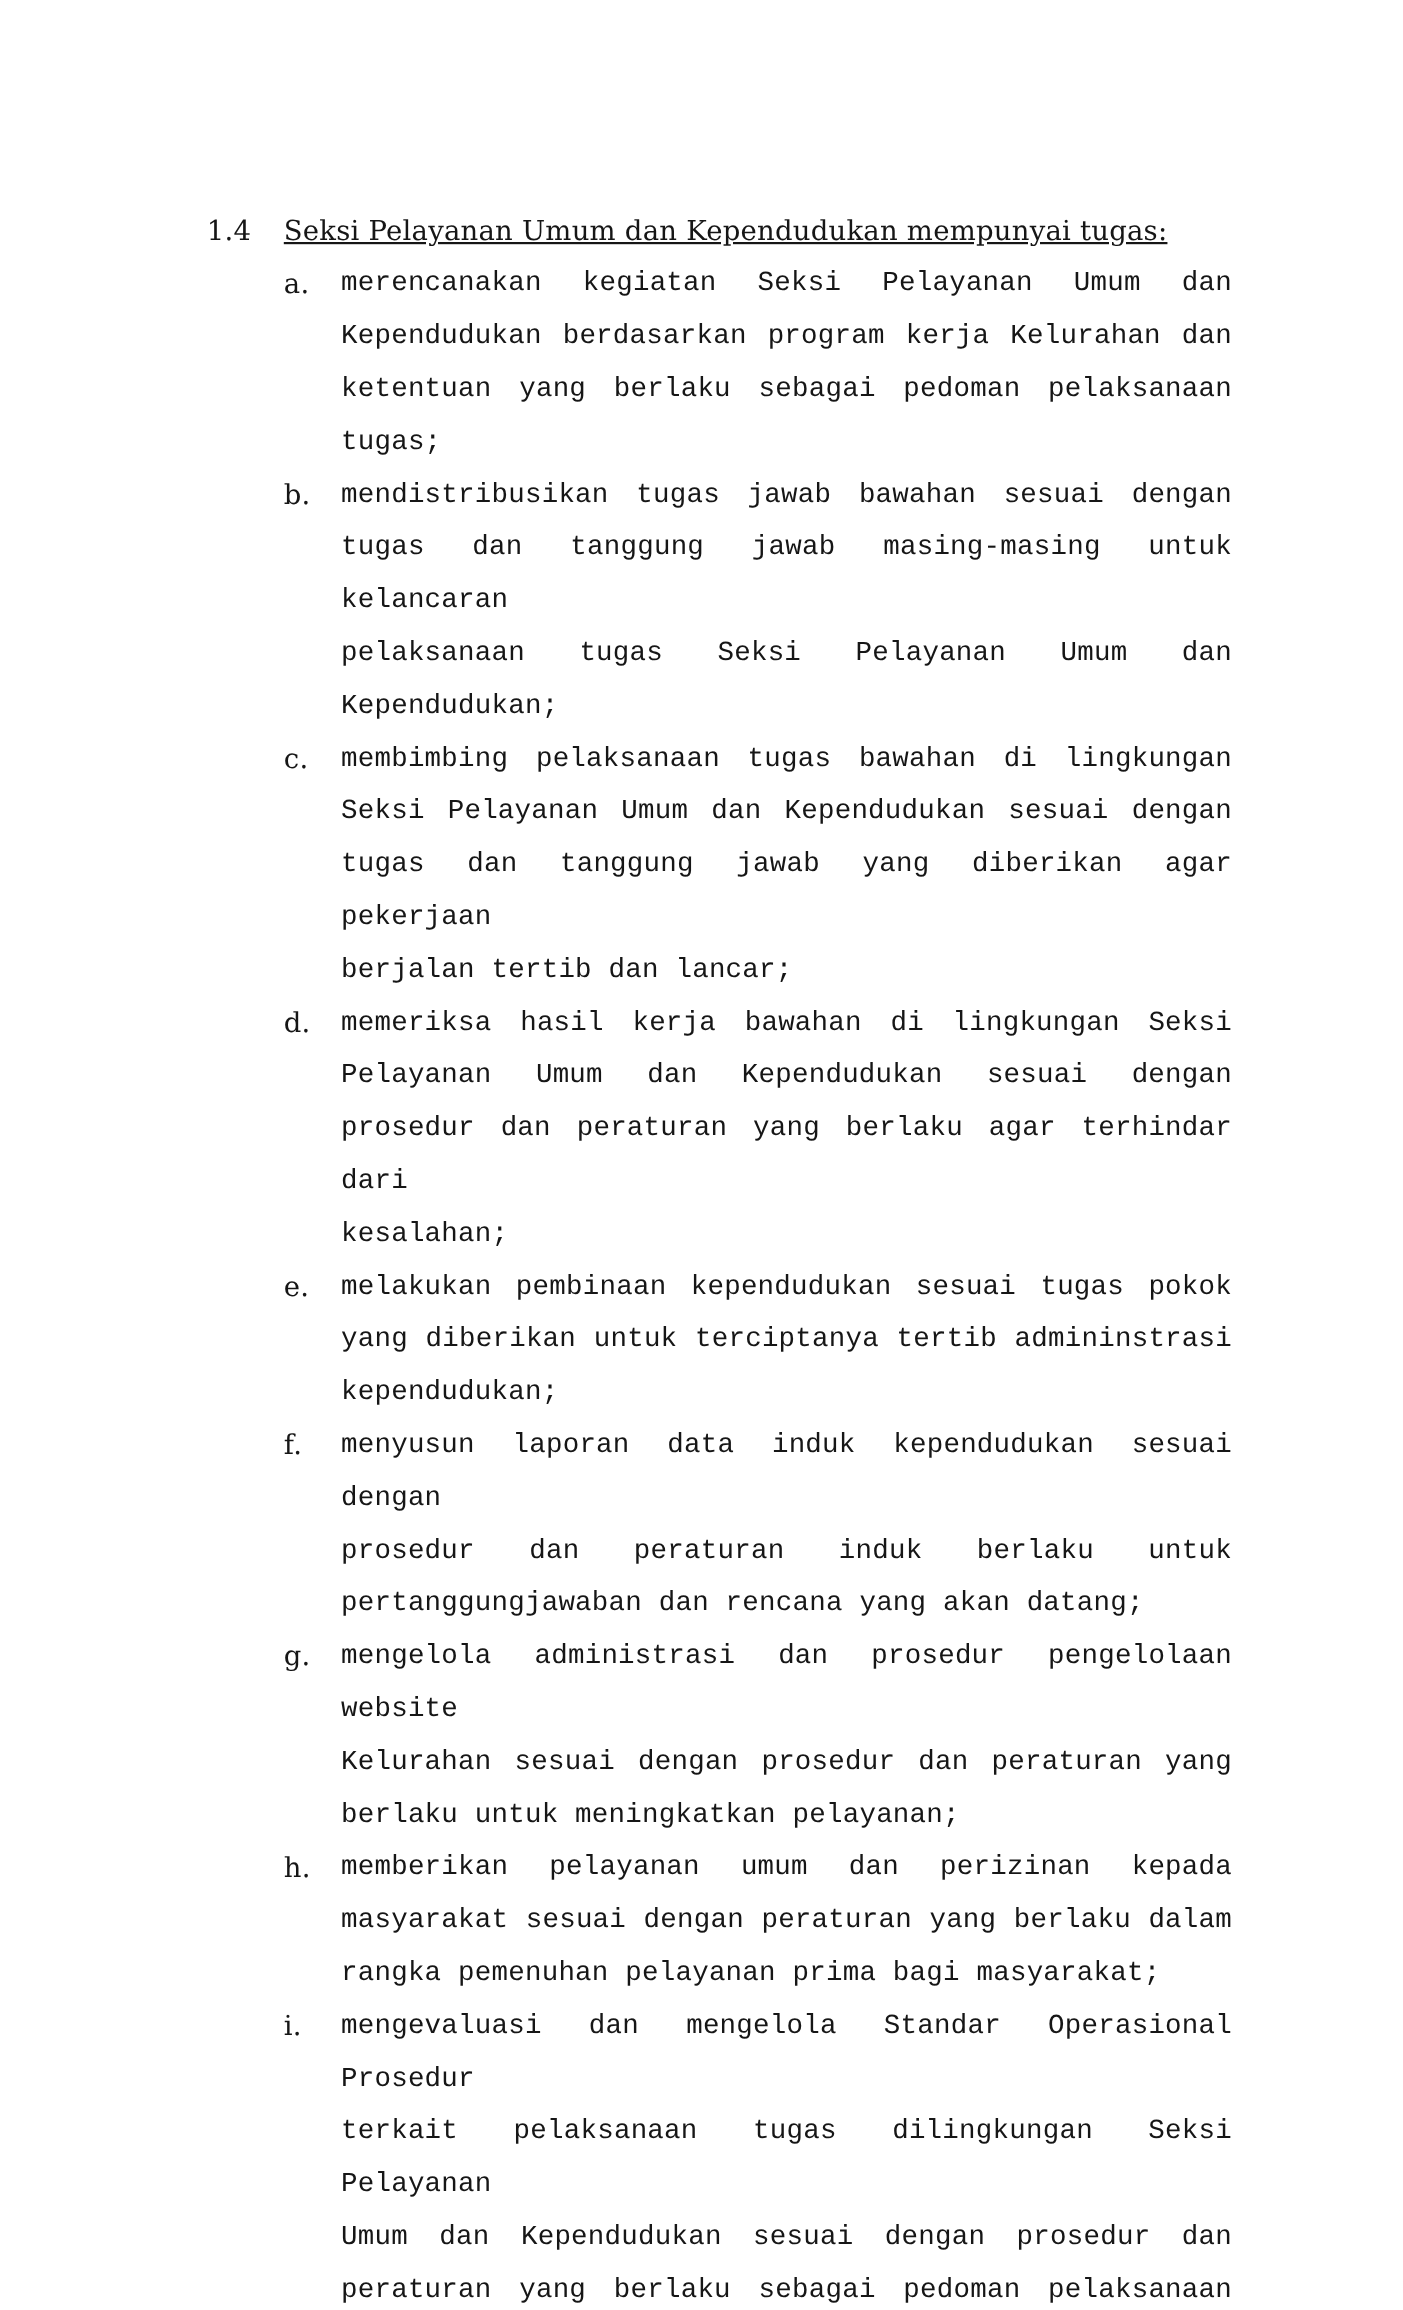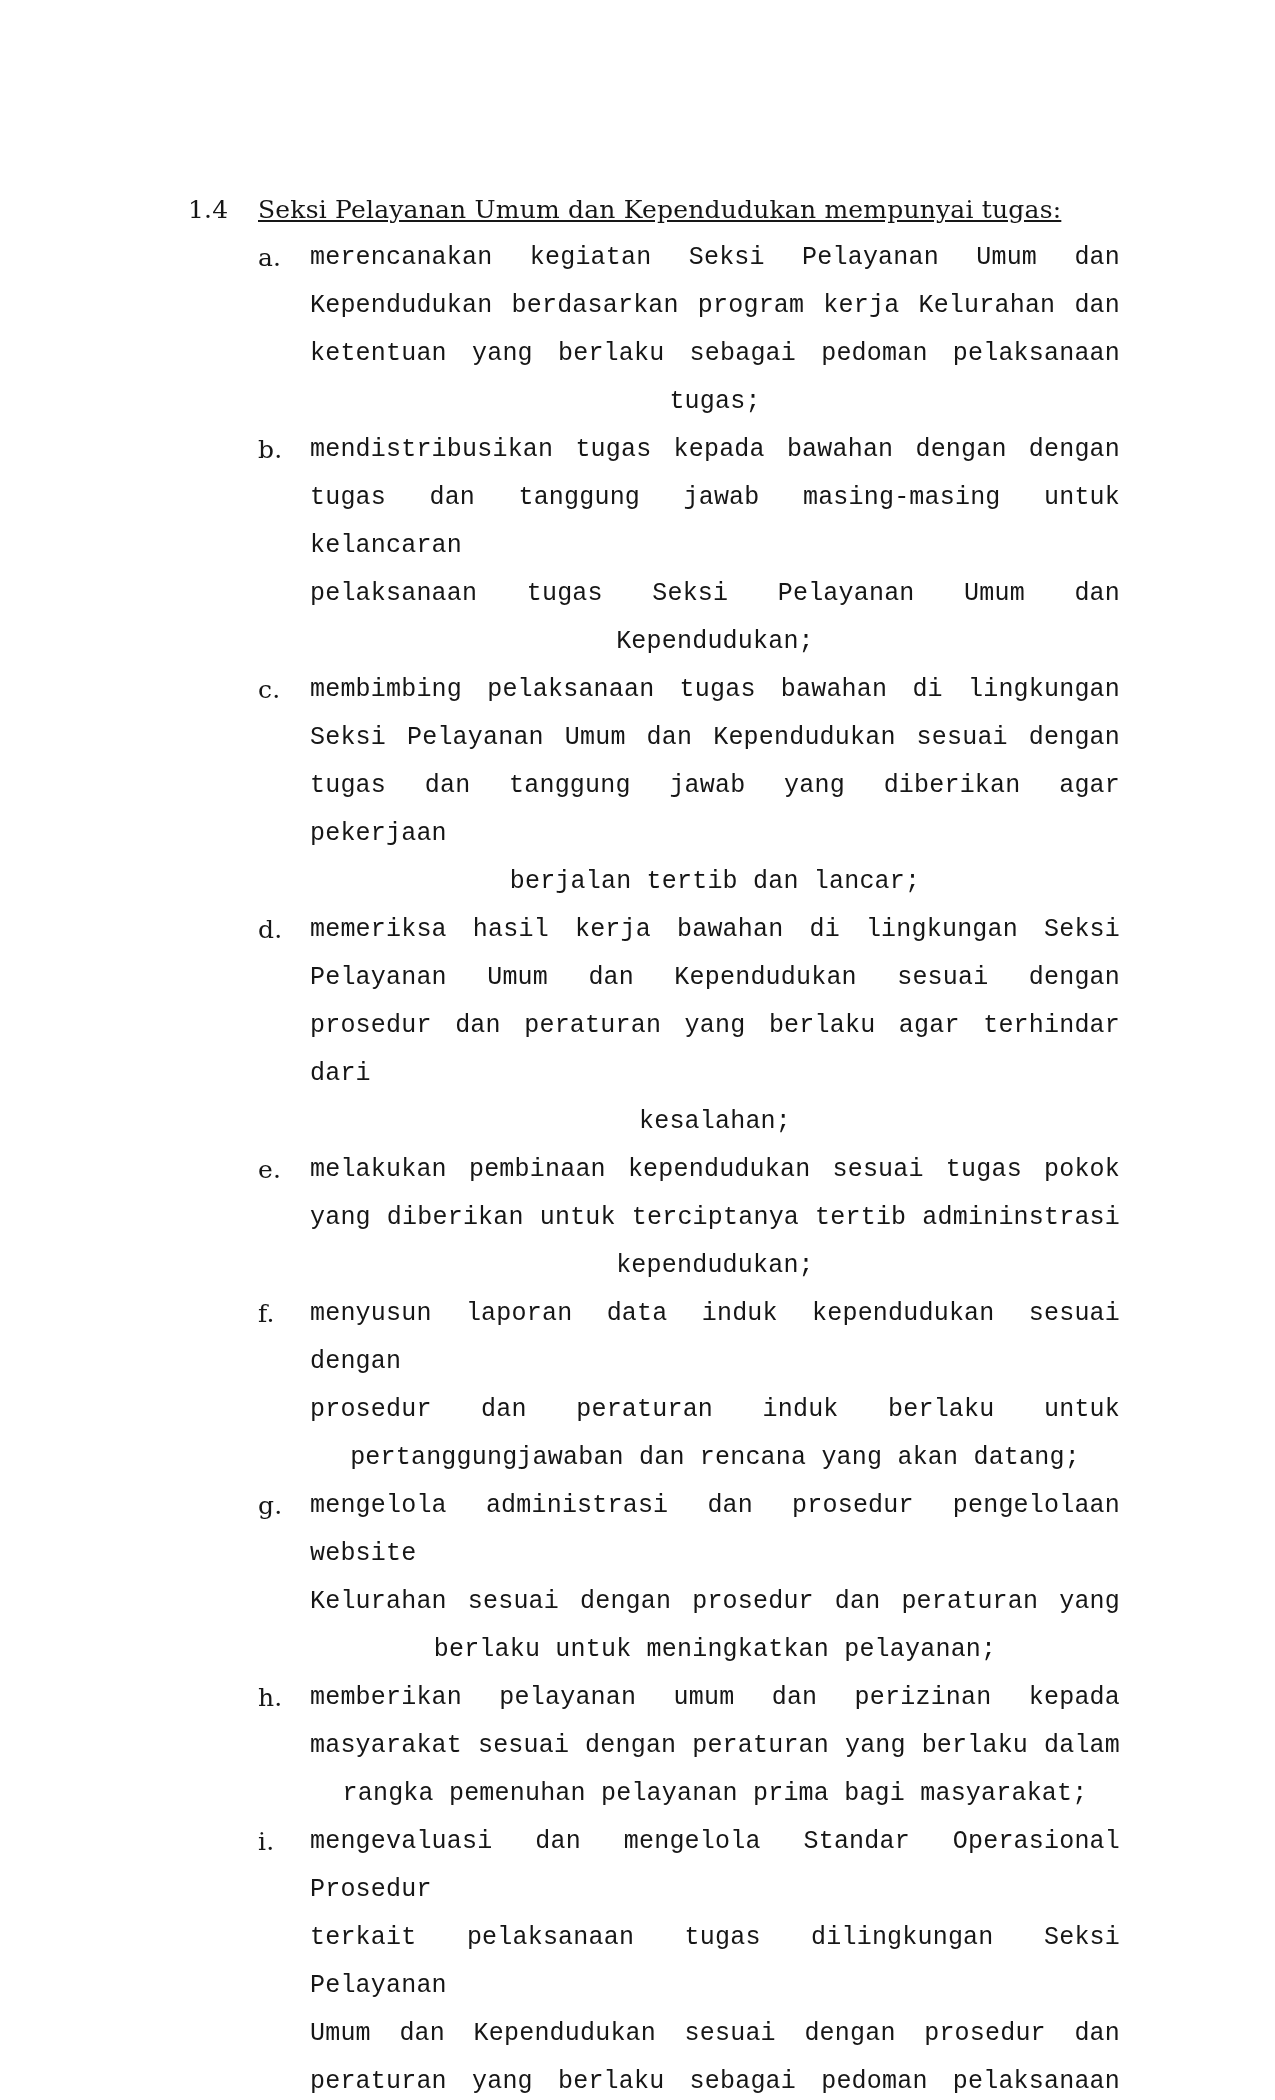--- a/index.html
+++ b/index.html
@@ -49,21 +49,21 @@
   .marker {
     flex: 0 0 52px;
     width: 52px;
   }
   .text-block {
     flex: 1;
     min-width: 0;
     font-family: Liberation Mono, monospace;
   }
   .ln {
-    text-align: center;
+    text-align: left;
     white-space: normal;
   }
   .ln.j {
     text-align: justify;
     text-justify: inter-word;
     text-align-last: justify;
     -moz-text-align-last: justify;
   }
 </style>
 </head>
@@ -85,21 +85,21 @@
           <div class="ln j">merencanakan kegiatan Seksi Pelayanan Umum dan</div>
           <div class="ln j">Kependudukan berdasarkan program kerja Kelurahan dan</div>
           <div class="ln j">ketentuan yang berlaku sebagai pedoman pelaksanaan</div>
           <div class="ln">tugas;</div>
         </div>
       </div>
 
       <div class="item">
         <span class="marker">b.</span>
         <div class="text-block">
-          <div class="ln j">mendistribusikan tugas kepada bawahan dengan dengan</div>
+          <div class="ln j">mendistribusikan tugas jawab bawahan sesuai dengan</div>
           <div class="ln j">tugas dan tanggung jawab masing-masing untuk kelancaran</div>
           <div class="ln j">pelaksanaan tugas Seksi Pelayanan Umum dan</div>
           <div class="ln">Kependudukan;</div>
         </div>
       </div>
 
       <div class="item">
         <span class="marker">c.</span>
         <div class="text-block">
           <div class="ln j">membimbing pelaksanaan tugas bawahan di lingkungan</div>

